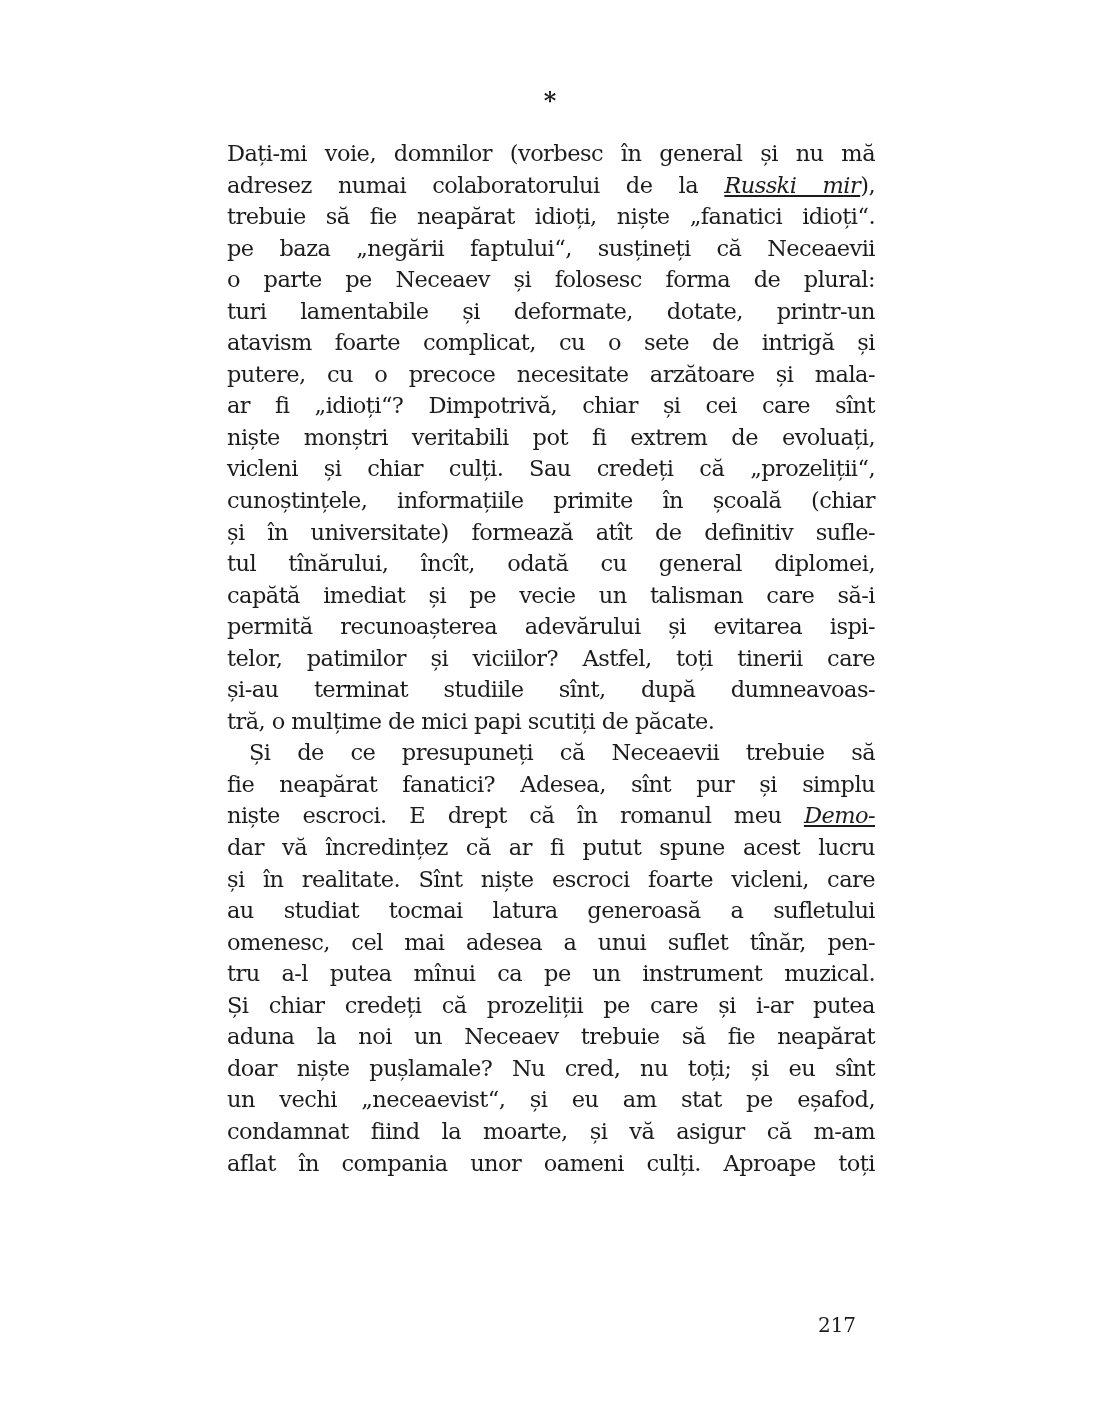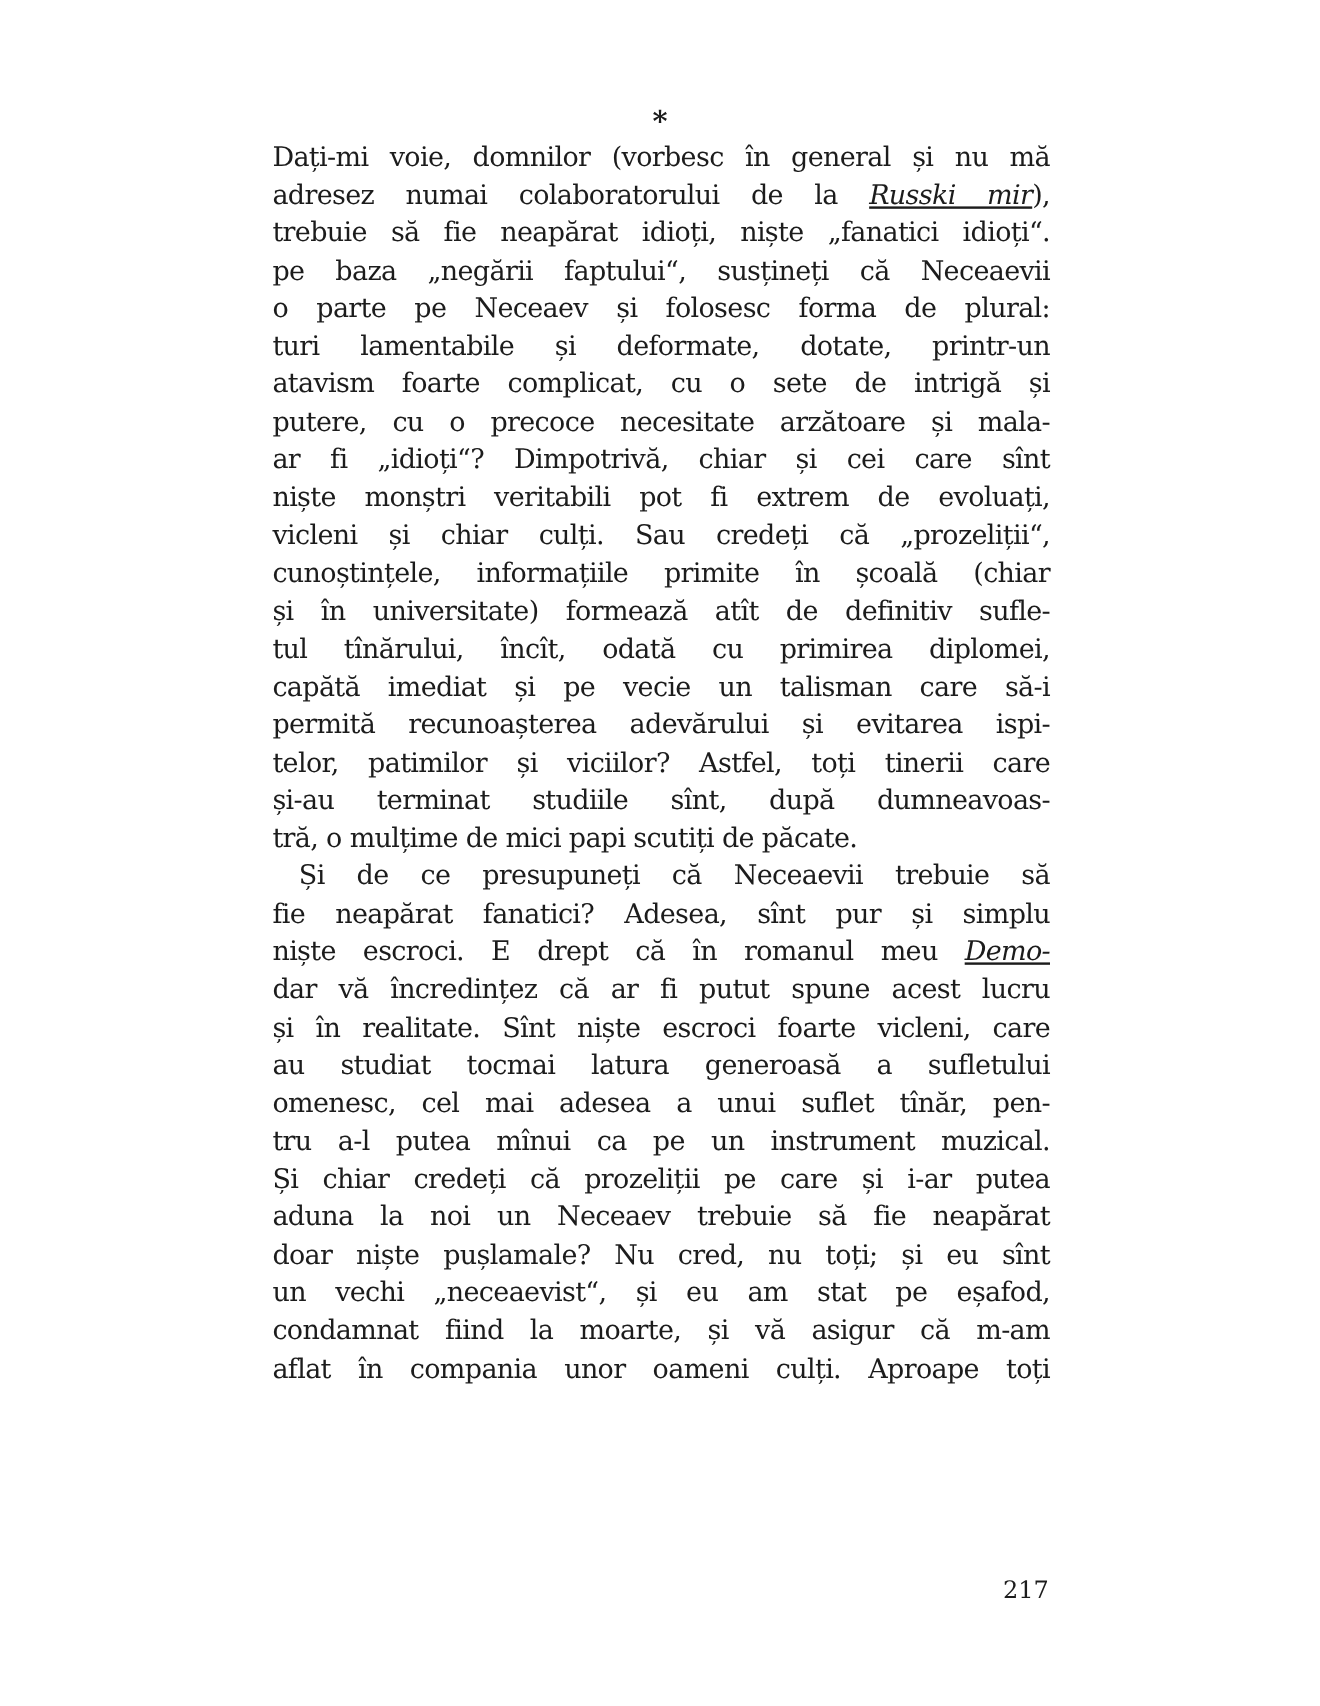--- a/index.html
+++ b/index.html
@@ -5,33 +5,33 @@
     html, body { margin: 0; padding: 0; background: #ffffff; }
     body { width: 1100px; height: 1422px; position: relative; overflow: hidden; }
     .page {
       position: absolute; left: 0; top: 0; width: 1100px; height: 1422px; background: #ffffff;
     }
     .ornament {
       position: absolute; left: 0; width: 1100px; top: 86px; text-align: center;
       font-family: "DejaVu Serif", serif; font-size: 24px; color: #1a1a1a; font-weight: bold;
     }
     .text-block {
-      position: absolute; left: 227px; top: 116px; width: 648px;
+      position: absolute; left: 227px; top: 138px; width: 648px;
       font-family: "DejaVu Serif", serif; font-size: 22.5px; line-height: 31.55px;
       color: #1c1c1c; letter-spacing: -0.55px;
     }
     .line {
       display: block; white-space: nowrap; text-align: justify; text-align-last: justify;
       height: 31.55px; overflow: visible;
     }
     .line.last { text-align-last: left; }
     .line.indent { padding-left: 22px; }
     .it { font-style: italic; text-decoration: underline; }
     .page-number {
-      position: absolute; left: 800px; width: 74px; top: 1313px; text-align: right;
+      position: absolute; left: 800px; width: 74px; top: 1313px; text-align: center;
       font-family: "DejaVu Serif", serif; font-size: 20px; color: #1c1c1c;
     }
   </style>
 </head>
 <body>
 
 <div class="page">
   <div class="ornament">*</div>
   <div class="text-block" id="text-block">
       <div>
@@ -41,21 +41,21 @@
         <span class="line"><span>pe baza „negării faptului“, susțineți că Neceaevii</span></span>
         <span class="line"><span>o parte pe Neceaev și folosesc forma de plural:</span></span>
         <span class="line"><span>turi lamentabile și deformate, dotate, printr-un</span></span>
         <span class="line"><span>atavism foarte complicat, cu o sete de intrigă și</span></span>
         <span class="line"><span>putere, cu o precoce necesitate arzătoare și mala-</span></span>
         <span class="line"><span>ar fi „idioți“? Dimpotrivă, chiar și cei care sînt</span></span>
         <span class="line"><span>niște monștri veritabili pot fi extrem de evoluați,</span></span>
         <span class="line"><span>vicleni și chiar culți. Sau credeți că „prozeliții“,</span></span>
         <span class="line"><span>cunoștințele, informațiile primite în școală (chiar</span></span>
         <span class="line"><span>și în universitate) formează atît de definitiv sufle-</span></span>
-        <span class="line"><span>tul tînărului, încît, odată cu primirea diplomei,</span></span>
+        <span class="line"><span>tul tînărului, încît, odată cu general diplomei,</span></span>
         <span class="line"><span>capătă imediat și pe vecie un talisman care să-i</span></span>
         <span class="line"><span>permită recunoașterea adevărului și evitarea ispi-</span></span>
         <span class="line"><span>telor, patimilor și viciilor? Astfel, toți tinerii care</span></span>
         <span class="line"><span>și-au terminat studiile sînt, după dumneavoas-</span></span>
         <span class="line last"><span>tră, o mulțime de mici papi scutiți de păcate.</span></span>
       </div>
       <div>
         <span class="line indent"><span>Și de ce presupuneți că Neceaevii trebuie să</span></span>
         <span class="line"><span>fie neapărat fanatici? Adesea, sînt pur și simplu</span></span>
         <span class="line"><span>niște escroci. E drept că în romanul meu </span><span class="it">Demo-</span></span>

